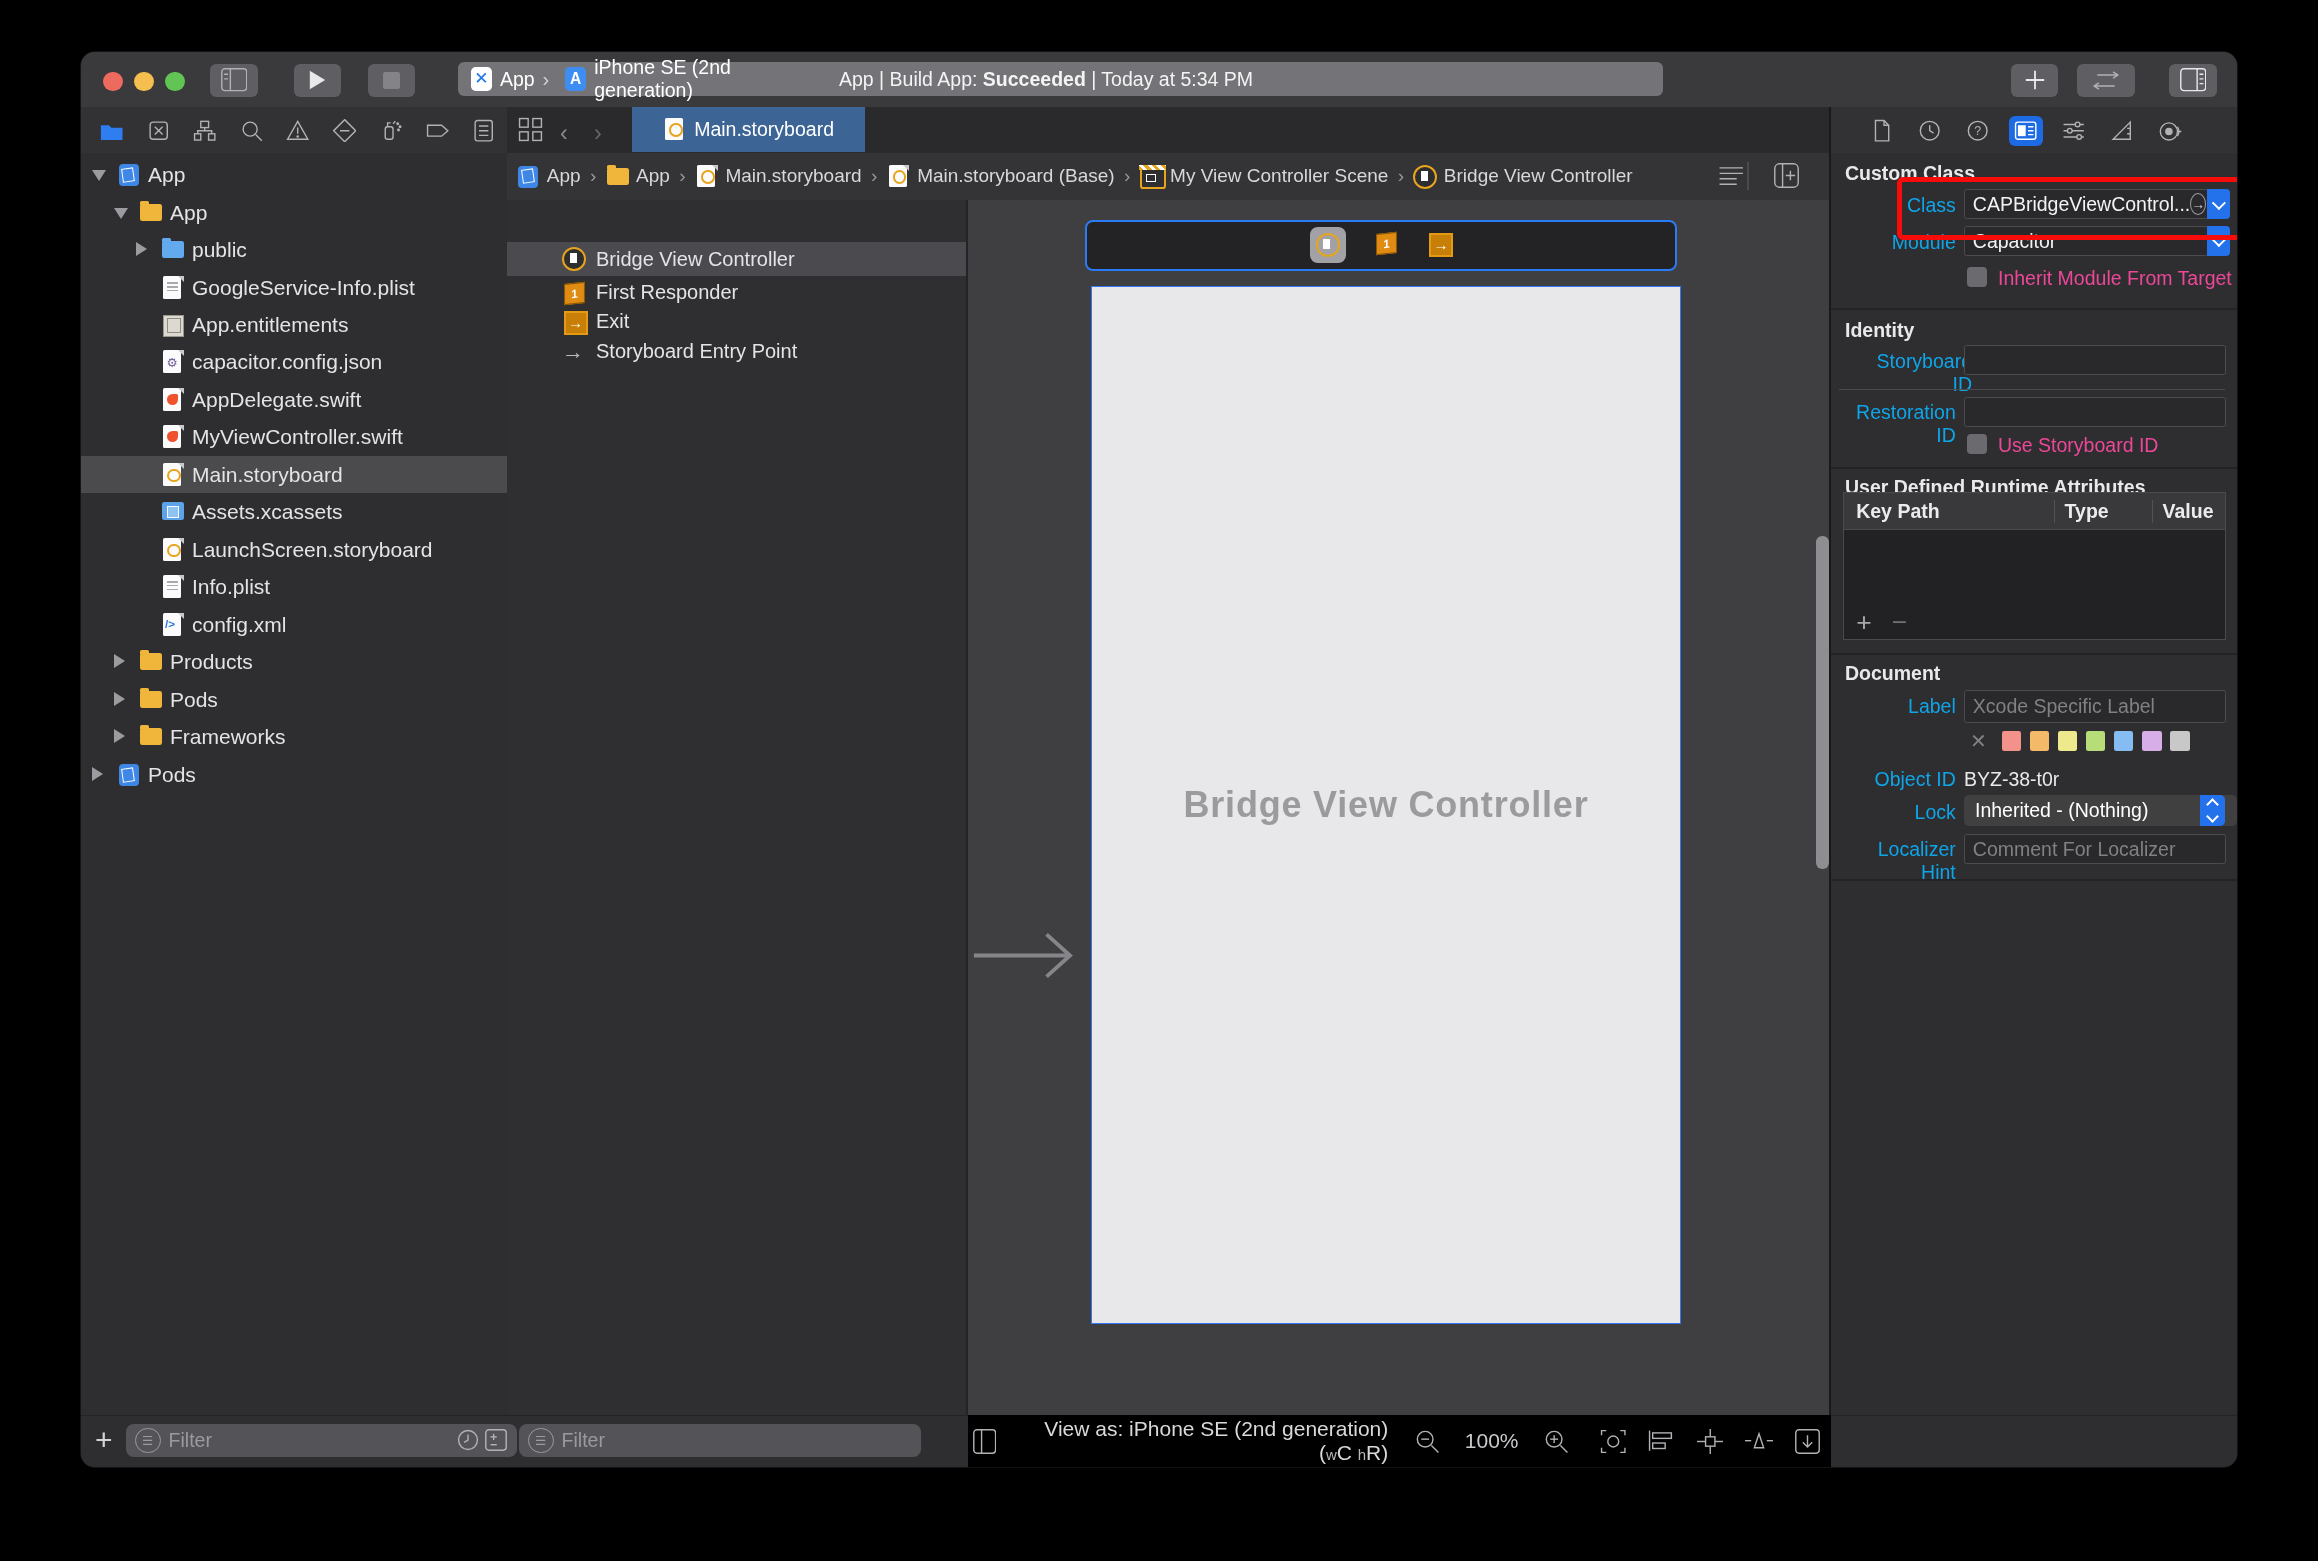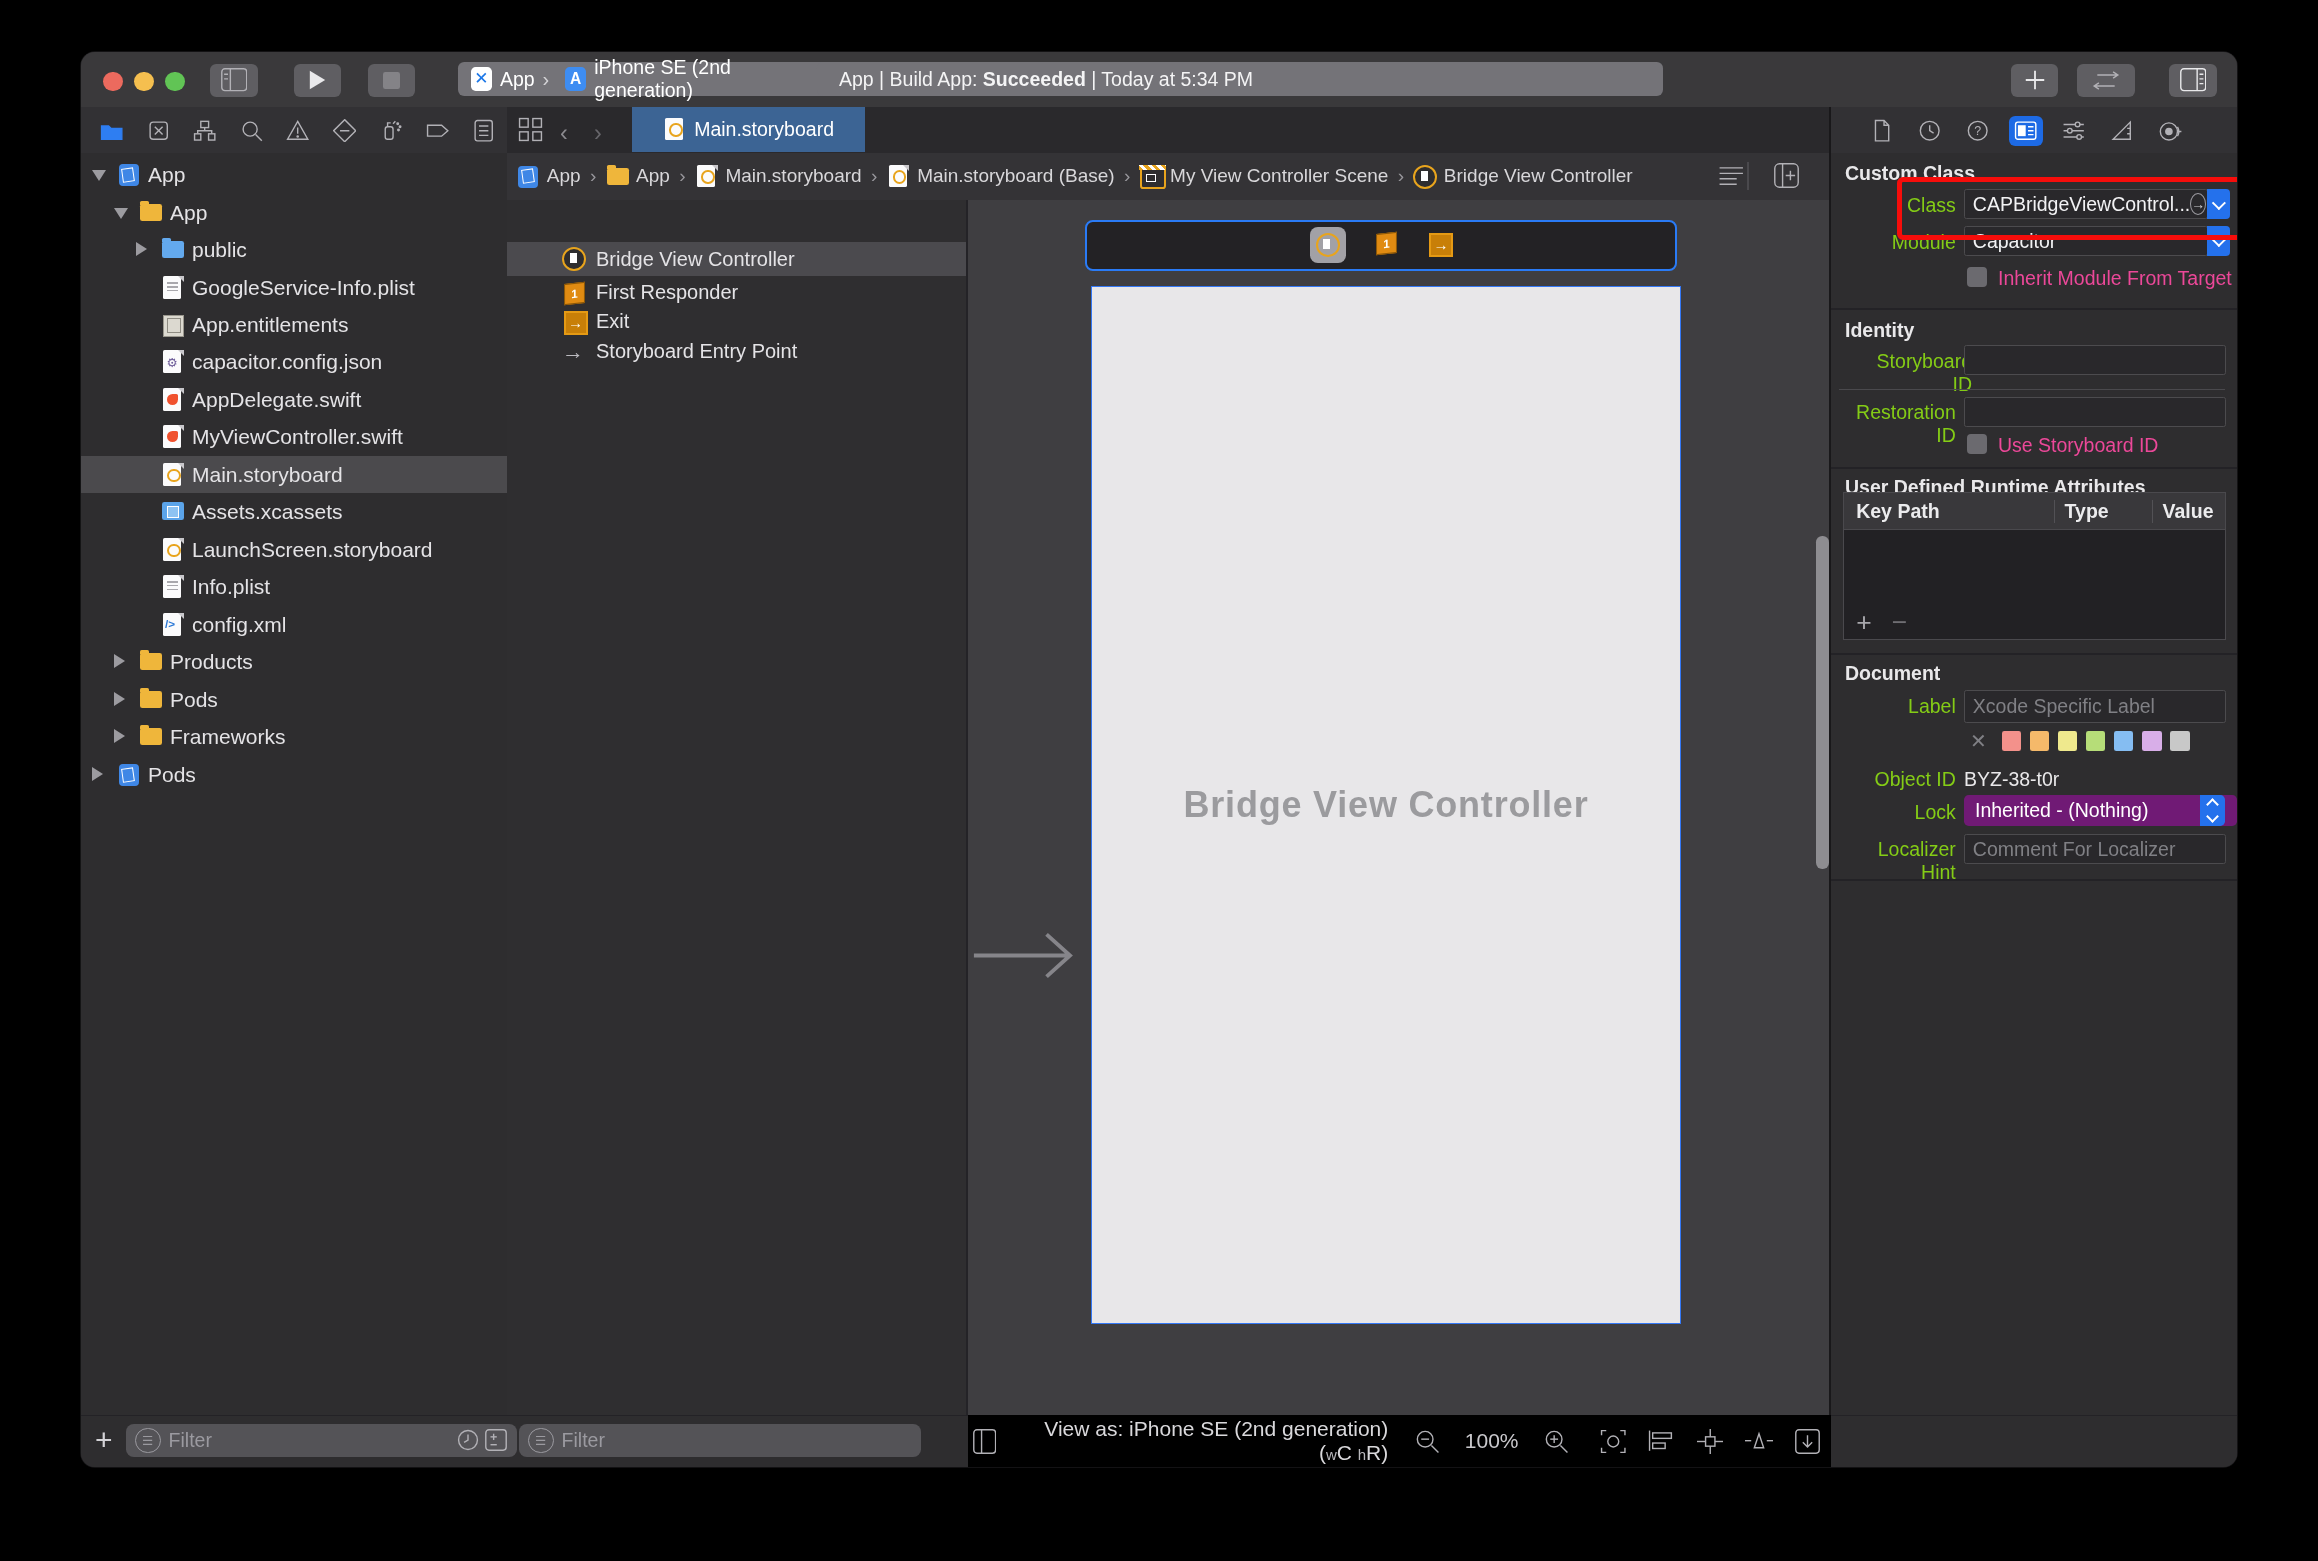--- a/index.html
+++ b/index.html
@@ -84,40 +84,40 @@
   
   #bottombar{left:0;top:1363px;width:2156px;height:52px;background:#2e2d2f;border-top:1.6px solid #232226;}
   .ffield{position:absolute;top:7.8px;height:33px;background:#545357;border-radius:7.8px;display:flex;align-items:center;color:#9b9aa0;font-size:19.5px;padding:0 9.4px;gap:7.8px;}
   .funnel{width:23.4px;height:23.4px;border-radius:50%;border:1.6px solid #9b9aa0;display:flex;align-items:center;justify-content:center;font-size:12.5px;color:#9b9aa0;letter-spacing:0.8px;}
   #canvasbottom{position:absolute;left:887px;top:1363px;width:863px;height:52px;background:#000000;display:flex;align-items:center;color:#d9d8db;font-size:21px;text-align:right;}
   .traitsmall{font-size:15px;color:#b9b8bd;}
   .cbicon{margin:0 11px;display:flex;align-items:center;}
   
   #inspector{left:1750px;top:101px;width:407px;height:1313px;background:#2e2d2f;}
   .sechead{position:absolute;color:#e9e8ea;font-size:19.5px;font-weight:bold;left:14px;}
-  .ilabel{position:absolute;color:#84cc16;font-size:19.5px;text-align:right;width:117px;}
+  .ilabel{position:absolute;color:#0ea5e9;font-size:19.5px;text-align:right;width:117px;}
   .ifield{position:absolute;background:#29282b;border:0.8px solid #4c4b4e;border-radius:2.3px;color:#f2f2f4;font-size:19.5px;display:flex;align-items:center;padding:0 7.8px;box-sizing:border-box;}
   .ifield .ph{color:#808085;}
   .ddbtn{position:absolute;width:23.4px;background:#2471ec;border-radius:0 3.9px 3.9px 0;display:flex;align-items:center;justify-content:center;}
   .chev{width:7.8px;height:7.8px;border-right:2.3px solid #fff;border-bottom:2.3px solid #fff;transform:rotate(45deg);margin-top:-3.1px;}
   .cbox{position:absolute;width:19.5px;height:19.5px;background:#6b6a6f;border-radius:3.9px;}
   .clabel{position:absolute;color:#ec4899;font-size:19.5px;}
   .hdiv{position:absolute;left:0;width:407px;height:1.6px;background:#232226;}
   .hdiv-in{position:absolute;height:0.8px;background:#4a494d;}
   .arrowcircle{margin-left:auto;width:20px;height:20px;border-radius:50%;border:1.6px solid #9b9aa0;color:#cfcfd3;font-size:14px;display:flex;align-items:center;justify-content:center;}
   #redbox{position:absolute;left:1816px;top:125px;width:345px;height:53px;border:5.5px solid #f60d0b;border-radius:6.2px;z-index:50;}
   #rtable{position:absolute;left:11.7px;top:339px;width:383px;height:148px;border:0.8px solid #4a494d;background:#222124;box-sizing:border-box;}
   #rtable .thead{height:36px;background:#39383b;display:flex;align-items:center;color:#ececee;font-size:19.5px;font-weight:bold;border-bottom:0.8px solid #4a494d;}
   #rtable .thead .c1{padding-left:12.5px;width:198px;}
   #rtable .thead .c2{width:98px;border-left:0.8px solid #525155;padding-left:9.4px;box-sizing:border-box;}
   #rtable .thead .c3{border-left:0.8px solid #525155;padding-left:9.4px;}
   #rtable .tfoot{position:absolute;bottom:0;left:0;right:0;height:34px;color:#a7a6ab;font-size:26.5px;display:flex;align-items:center;gap:20px;padding-left:12.5px;}
   .swatch{width:19.5px;height:19.5px;border-radius:2.3px;display:inline-block;}
   .swx{color:#808085;font-size:20px;margin-right:6.2px;}
-  .lockpopup{position:absolute;background:#701a75;border-radius:4.7px;color:#fff;font-size:19.5px;display:flex;align-items:center;padding-left:11px;}
+  .lockpopup{position:absolute;background:#404040;border-radius:4.7px;color:#fff;font-size:19.5px;display:flex;align-items:center;padding-left:11px;}
   .lockstep{position:absolute;width:25px;background:#2471ec;border-radius:0 4.7px 4.7px 0;display:flex;flex-direction:column;align-items:center;justify-content:center;gap:2.3px;}
   .chup{width:7px;height:7px;border-left:2.3px solid #fff;border-top:2.3px solid #fff;transform:rotate(45deg);}
   .chdn{width:7px;height:7px;border-right:2.3px solid #fff;border-bottom:2.3px solid #fff;transform:rotate(45deg);}
   .objid{position:absolute;color:#e9e8ea;font-size:19.5px;}
 </style>
 </head>
 <body>
 
 <div id="window">
 

